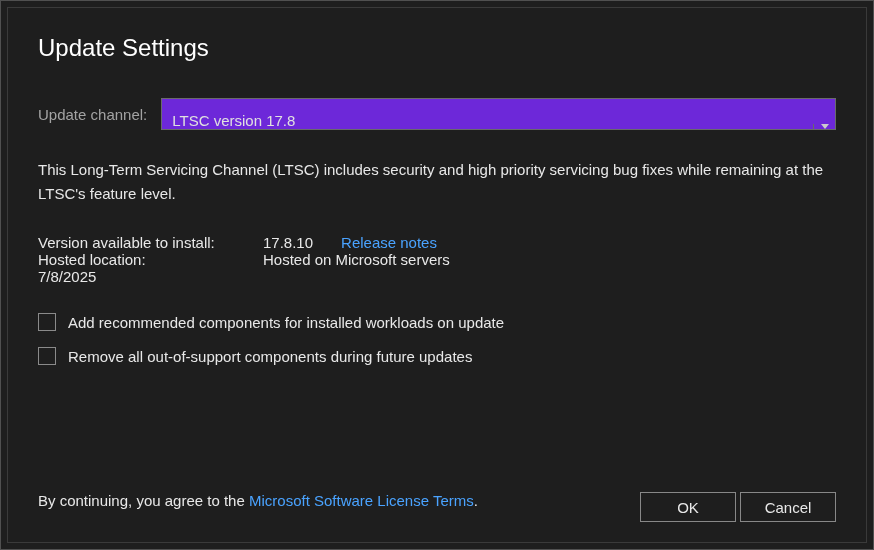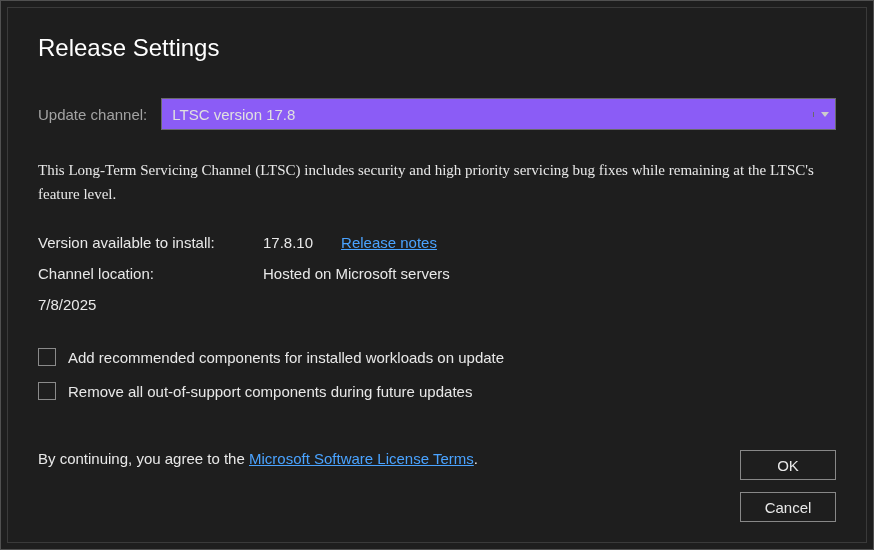--- a/index.html
+++ b/index.html
@@ -43,24 +43,24 @@
       margin-bottom: 28px;
     }
     .channel-label {
       color: #a3a3a3;
       margin-right: 14px;
       white-space: nowrap;
     }
     .channel-select {
       flex: 1;
       display: flex;
-      align-items: center;
+      align-items: flex-end;
       height: 32px;
       border: 1px solid #6a6a6a;
-      background: #8b5cf6;
+      background: #6d28d9;
     }
     .channel-select-value {
       flex: 1;
       padding: 0 10px;
       display: flex;
       align-items: center;
       color: #e0e0e0;
     }
     .channel-select-button {
       width: 22px;
@@ -72,42 +72,39 @@
     .channel-select-button svg {
       width: 8px;
       height: 5px;
       fill: #cccccc;
     }
     .description {
       color: #e8e8e8;
       line-height: 1.6;
       margin-bottom: 28px;
       max-width: 790px;
-      font-family: Liberation Serif, serif;
     }
     .info-grid {
       display: grid;
       grid-template-columns: 225px 1fr;
-      row-gap: 14px;
-      margin-bottom: 35px;
+      margin-bottom: 28px;
     }
     .info-label {
       color: #e8e8e8;
     }
     .info-value {
       color: #e8e8e8;
     }
     .info-value-inline {
       display: flex;
       gap: 28px;
       align-items: baseline;
     }
     .link {
       color: #4aa3ff;
-      text-decoration: underline;
       cursor: pointer;
     }
     .checkbox-row {
       display: flex;
       align-items: center;
       margin-bottom: 16px;
     }
     .checkbox {
       width: 18px;
       height: 18px;
@@ -120,22 +117,21 @@
       margin-top: auto;
       display: flex;
       padding-top: 20px;
     }
     .footer-text {
       color: #e8e8e8;
     }
     .footer-buttons {
       margin-left: auto;
       display: flex;
-      gap: 12px;
-      flex-direction: column;
+      gap: 4px;
     }
     .btn {
       min-width: 96px;
       height: 30px;
       border: 1px solid #888888;
       background: transparent;
       color: #e8e8e8;
       font-size: 15px;
       font-family: inherit;
       display: flex;
@@ -143,21 +139,21 @@
       justify-content: center;
       cursor: pointer;
     }
   </style>
 </head>
 <body>
 
 <div class="dialog">
   <div class="dialog-inner">
 
-    <h1 class="title">Release Settings</h1>
+    <h1 class="title">Update Settings</h1>
 
     <div class="channel-row">
       <span class="channel-label">Update channel:</span>
       <div class="channel-select">
         <div class="channel-select-value">LTSC version 17.8</div>
         <div class="channel-select-button">
           <svg viewBox="0 0 8 5">
               <path d="M0 0 L4 5 L8 0 Z"></path>
             </svg>
         </div>
@@ -166,21 +162,21 @@
 
     <p class="description">This Long-Term Servicing Channel (LTSC) includes security and high priority servicing bug fixes while remaining at the LTSC's feature level.</p>
 
     <div class="info-grid">
       <div class="info-label">Version available to install:</div>
       <div class="info-value info-value-inline">
         <span>17.8.10</span>
         <a class="link">Release notes</a>
       </div>
 
-      <div class="info-label">Channel location:</div>
+      <div class="info-label">Hosted location:</div>
       <div class="info-value">Hosted on Microsoft servers</div>
 
       <div class="info-value">7/8/2025</div>
     </div>
 
     <div class="checkbox-row">
       <span class="checkbox"></span>
       <span>Add recommended components for installed workloads on update</span>
     </div>
 

